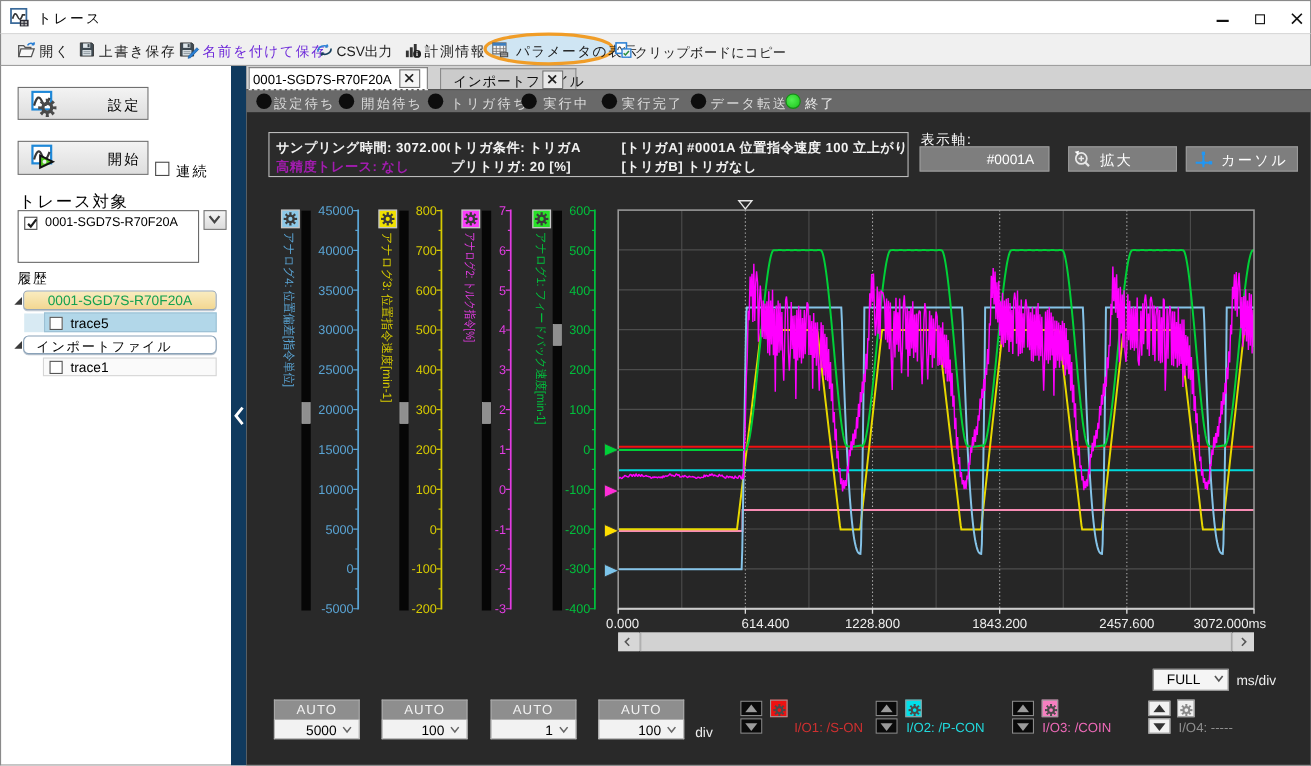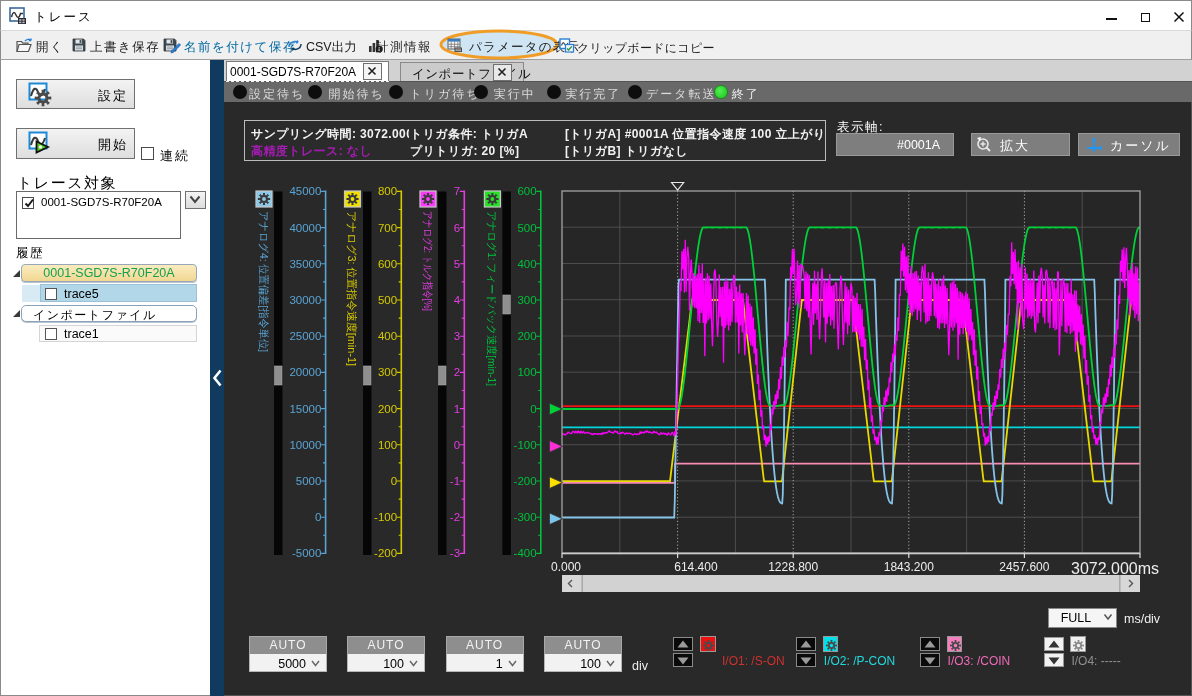--- a/index.html
+++ b/index.html
@@ -48,34 +48,34 @@
 <path d="M1,1 L11.5,1 L13,2.5 L13,13 L1,13 Z" fill="#3f4a52" stroke="#333" stroke-width="0.8"></path>
 <rect x="3.5" y="1.5" width="6.5" height="4" fill="#dfe6ea"></rect>
     <rect x="7.6" y="2.1" width="1.8" height="2.8" fill="#3f4a52"></rect>
 <rect x="3" y="7.5" width="8" height="5" fill="#dfe6ea"></rect>
 <rect x="3.8" y="8.6" width="6.4" height="0.9" fill="#8a959c"></rect>
     <rect x="3.8" y="10.3" width="6.4" height="0.9" fill="#8a959c"></rect>
 </svg>
 <svg class="abs" style="left:170px;top:41.5px" width="12" height="12" viewBox="0 0 12 12">
 <path d="M1,11 L3.2,10.4 L10.6,3 L9,1.4 L1.6,8.8 Z" fill="#2a7fd4" stroke="#1a5fa4" stroke-width="0.7"></path>
   </svg>
-<div class="abs jps" style="left:184px;top:39.0px;font-size:12.5px;color:#0369a1">名前を付けて保存</div>
+<div class="abs jps" style="left:184px;top:39.0px;font-size:12.5px;color:#6d28d9">名前を付けて保存</div>
 <svg class="abs" style="left:287px;top:37.5px" width="16" height="15" viewBox="0 0 16 15">
 <path d="M2,9 C2,4 8,2.5 11,4.5 M11,4.5 L8.8,4.8 M11,4.5 L10.2,2.4" stroke="#2a7fd4" stroke-width="1.5" fill="none"></path>
 <path d="M14,6 C14,11 8,12.5 5,10.5 M5,10.5 L7.2,10.2 M5,10.5 L5.8,12.6" stroke="#18405e" stroke-width="1.5" fill="none"></path>
 </svg>
 <div class="abs " style="left:306px;top:39.0px;font-size:12.5px;color:#1a1a1a">CSV出力</div>
 <svg class="abs" style="left:368px;top:37.5px" width="15" height="15" viewBox="0 0 15 15">
 <rect x="1" y="8" width="2.6" height="6" fill="#333"></rect>
     <rect x="4.6" y="5" width="2.6" height="9" fill="#333"></rect>
     <rect x="8.2" y="2" width="2.6" height="12" fill="#333"></rect>
 <circle cx="11.2" cy="11" r="3.6" fill="#222"></circle>
     <text x="11.2" y="13" font-size="6.5" fill="#fff" text-anchor="middle" font-weight="bold" font-family="Liberation Serif">i</text>
 </svg>
-<div class="abs jps" style="left:376px;top:39.0px;font-size:12.5px;color:#1a1a1a">計測情報</div>
+<div class="abs jps" style="left:386px;top:39.0px;font-size:12.5px;color:#1a1a1a">計測情報</div>
 <svg class="abs" style="left:447px;top:37.5px" width="16" height="15" viewBox="0 0 16 15">
 <rect x="1" y="1" width="12" height="10" fill="#f5f5f5" stroke="#555" stroke-width="0.9"></rect>
 <rect x="1" y="1" width="12" height="2.6" fill="#3d7dbd"></rect>
 <path d="M1,6.3 L13,6.3 M1,8.7 L13,8.7 M4.2,3.6 L4.2,11 M7.6,3.6 L7.6,11 M10.8,3.6 L10.8,11" stroke="#777" stroke-width="0.8"></path>
 <rect x="7.5" y="9.5" width="7.5" height="4.5" fill="#4a4a4a"></rect>
     <rect x="8.4" y="10.6" width="5.6" height="0.9" fill="#bbb"></rect>
     <rect x="8.4" y="12.2" width="5.6" height="0.9" fill="#bbb"></rect>
 </svg>
 <div class="abs" style="left:469px;top:39px;font-size:12.5px;color:#1a1a1a;letter-spacing:1.2px">パラメータの表示</div>
 <svg class="abs" style="left:559px;top:37.5px" width="16" height="15" viewBox="0 0 16 15">
@@ -288,21 +288,21 @@
     <path d="M549.5,403.2 L549.5,414.8 L562.5,409.0 Z" fill="#00d038" stroke="#333" stroke-width="0.8"></path>
     <path d="M549.5,440.6 L549.5,452.2 L562.5,446.4 Z" fill="#ff2ed8" stroke="#333" stroke-width="0.8"></path>
     <path d="M549.5,476.8 L549.5,488.4 L562.5,482.6 Z" fill="#ffdf00" stroke="#333" stroke-width="0.8"></path>
     <path d="M549.5,513.0 L549.5,524.6 L562.5,518.8 Z" fill="#7cc4ea" stroke="#333" stroke-width="0.8"></path>
   </svg>
 <div class="abs" style="left:551px;top:559.5px;font-size:12px;color:#eee">0.000</div>
 <div class="abs" style="left:637.6px;top:559.5px;width:80px;text-align:right;font-size:12px;color:#eee">614.400</div>
 <div class="abs" style="left:753.2px;top:559.5px;width:80px;text-align:center;font-size:12px;color:#eee">1228.800</div>
 <div class="abs" style="left:868.8px;top:559.5px;width:80px;text-align:center;font-size:12px;color:#eee">1843.200</div>
 <div class="abs" style="left:984.4px;top:559.5px;width:80px;text-align:center;font-size:12px;color:#eee">2457.600</div>
-<div class="abs" style="left:1071px;top:559.5px;width:80px;text-align:right;font-size:16px;color:#eee">3072.000ms</div>
+<div class="abs" style="left:1071px;top:559.5px;width:80px;text-align:right;font-size:12px;color:#eee">3072.000ms</div>
 <div class="abs" style="left:562px;top:575.2px;width:578px;height:16.5px;background:#bdbdbd"></div>
 <div class="abs" style="left:562px;top:575.2px;width:19px;height:16.5px;background:#d7d7d7"></div>
 <div class="abs" style="left:1121px;top:575.2px;width:19px;height:16.5px;background:#d7d7d7"></div>
 <div class="abs" style="left:582px;top:575.2px;width:538px;height:16.5px;background:#d2d2d2;border-left:1px solid #aaa;border-right:1px solid #aaa"></div>
 <svg class="abs" style="left:566px;top:579px" width="9" height="9" viewBox="0 0 9 9">
     <path d="M6,1 L2.5,4.5 L6,8" stroke="#555" stroke-width="1.4" fill="none"></path>
   </svg>
 <svg class="abs" style="left:1126px;top:579px" width="9" height="9" viewBox="0 0 9 9">
     <path d="M3,1 L6.5,4.5 L3,8" stroke="#555" stroke-width="1.4" fill="none"></path>
   </svg>

